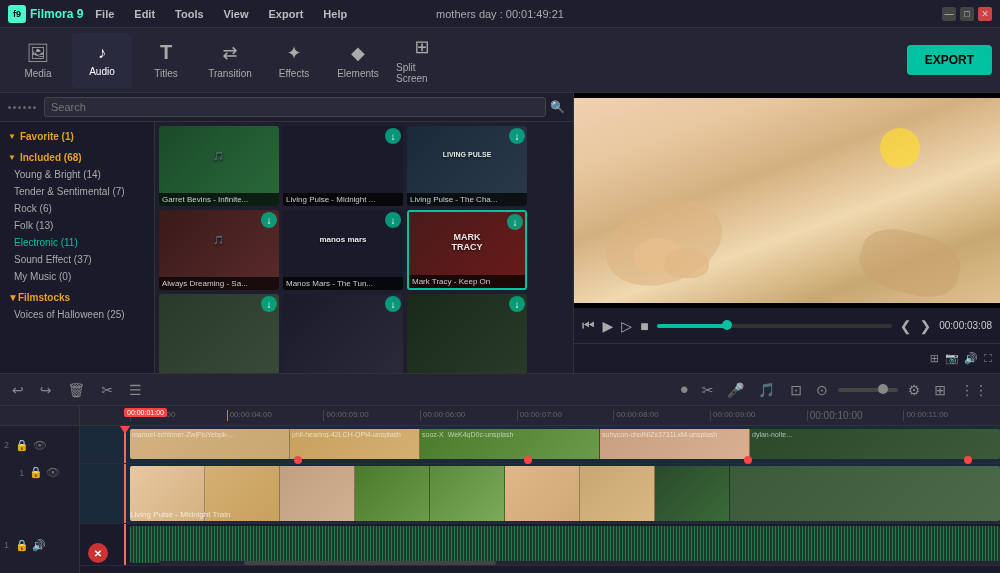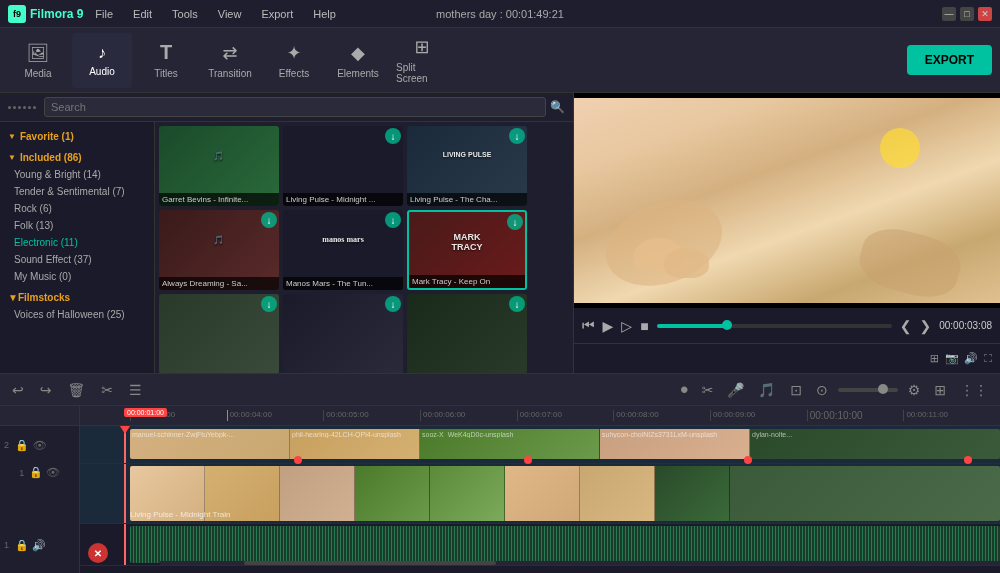--- a/index.html
+++ b/index.html
@@ -4,21 +4,21 @@
   <style>
     * { margin: 0; padding: 0; box-sizing: border-box; }
     body { width: 1000px; height: 573px; background: #1a1a2e; font-family: 'Segoe UI', Arial, sans-serif; font-size: 11px; color: #ccc; overflow: hidden; }
 
     
     .title-bar { height: 28px; background: #1e1e2e; display: flex; align-items: center; justify-content: space-between; padding: 0 8px; border-bottom: 1px solid #333; }
     .title-bar-left { display: flex; align-items: center; gap: 8px; }
     .app-logo { display: flex; align-items: center; gap: 4px; color: #4fc; font-size: 12px; font-weight: bold; }
     .logo-icon { width: 18px; height: 18px; background: #4fc; border-radius: 3px; display: flex; align-items: center; justify-content: center; color: #000; font-size: 9px; font-weight: bold; }
     .menu-items { display: flex; gap: 12px; color: #bbb; font-size: 11px; }
-    .menu-item { cursor: pointer; padding: 2px 4px; }
+    .menu-item { cursor: pointer; padding: 2px 4px; font-weight: bold; }
     .title-center { color: #aaa; font-size: 11px; position: absolute; left: 50%; transform: translateX(-50%); }
     .title-bar-right { display: flex; align-items: center; gap: 8px; }
     .window-controls { display: flex; gap: 4px; }
     .win-btn { width: 14px; height: 14px; border-radius: 2px; display: flex; align-items: center; justify-content: center; font-size: 9px; cursor: pointer; background: #444; color: #ccc; }
 
     
     .toolbar { height: 65px; background: #252535; display: flex; align-items: center; padding: 0 8px; gap: 4px; border-bottom: 1px solid #333; }
     .tool-item { display: flex; flex-direction: column; align-items: center; justify-content: center; width: 60px; height: 55px; cursor: pointer; border-radius: 4px; color: #aaa; font-size: 10px; gap: 4px; padding: 4px; }
     .tool-item.active { color: #fff; background: #2a2a3e; }
     .tool-icon { font-size: 18px; }
@@ -188,21 +188,21 @@
       <div class="sidebar">
         <div class="sidebar-section">
           <div class="sidebar-header">
             <span class="arrow">▼</span>
             <span>Favorite (1)</span>
           </div>
         </div>
         <div class="sidebar-section">
           <div class="sidebar-header">
             <span class="arrow">▼</span>
-            <span>Included (86)</span>
+            <span>Included (68)</span>
           </div>
           <div class="sidebar-sub">Young &amp; Bright (14)</div>
           <div class="sidebar-sub">Tender &amp; Sentimental (7)</div>
           <div class="sidebar-sub">Rock (6)</div>
           <div class="sidebar-sub">Folk (13)</div>
           <div class="sidebar-sub active">Electronic (11)</div>
           <div class="sidebar-sub">Sound Effect (37)</div>
           <div class="sidebar-sub">My Music (0)</div>
         </div>
         <div class="sidebar-section">
@@ -232,21 +232,21 @@
           </div>
         </div>
 
         <div class="grid-row">
           <div class="media-thumb mt-always">
             <div class="thumb-text">🎵</div>
             <div class="thumb-download">↓</div>
             <div class="thumb-label">Always Dreaming - Sa...</div>
           </div>
           <div class="media-thumb mt-manos">
-            <div class="thumb-text" style="font-size:8px;font-family:Liberation Serif, serif;">manos mars</div>
+            <div class="thumb-text" style="font-size:8px;">manos mars</div>
             <div class="thumb-download">↓</div>
             <div class="thumb-label">Manos Mars - The Tun...</div>
           </div>
           <div class="media-thumb mt-mark" style="border: 2px solid #00c2a0;">
             <div class="thumb-text" style="font-size:9px; padding-top:20px;">MARK<br>TRACY</div>
             <div class="thumb-download">↓</div>
             <div class="thumb-label">Mark Tracy - Keep On</div>
           </div>
         </div>
 

